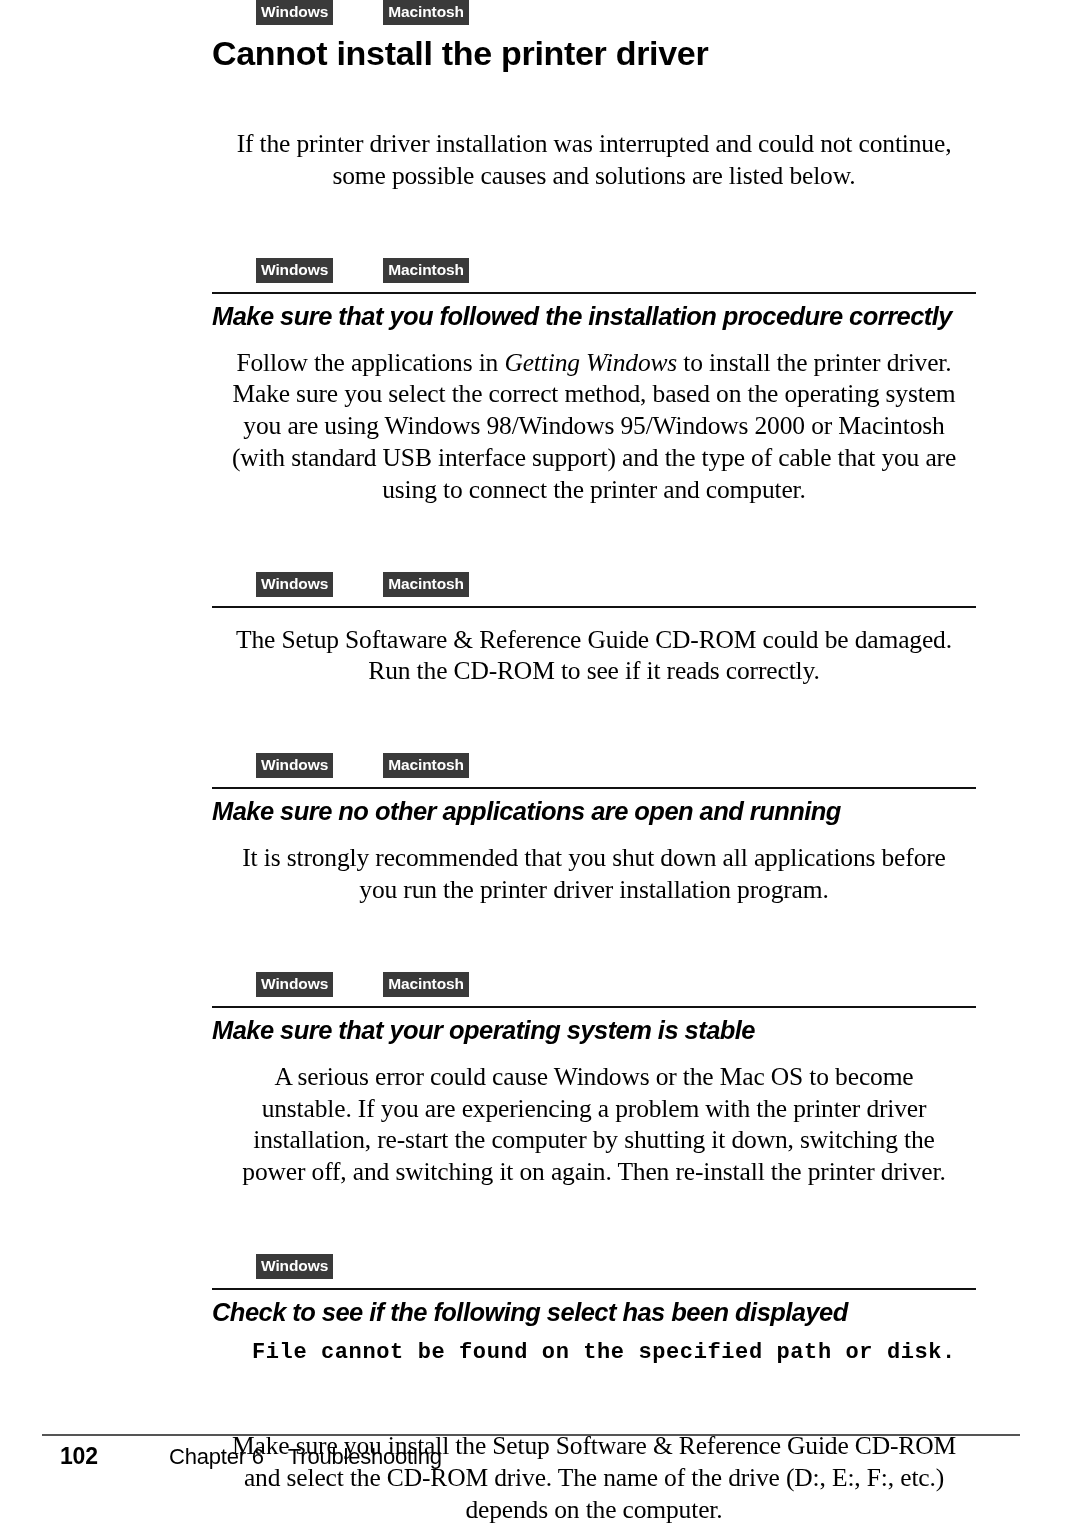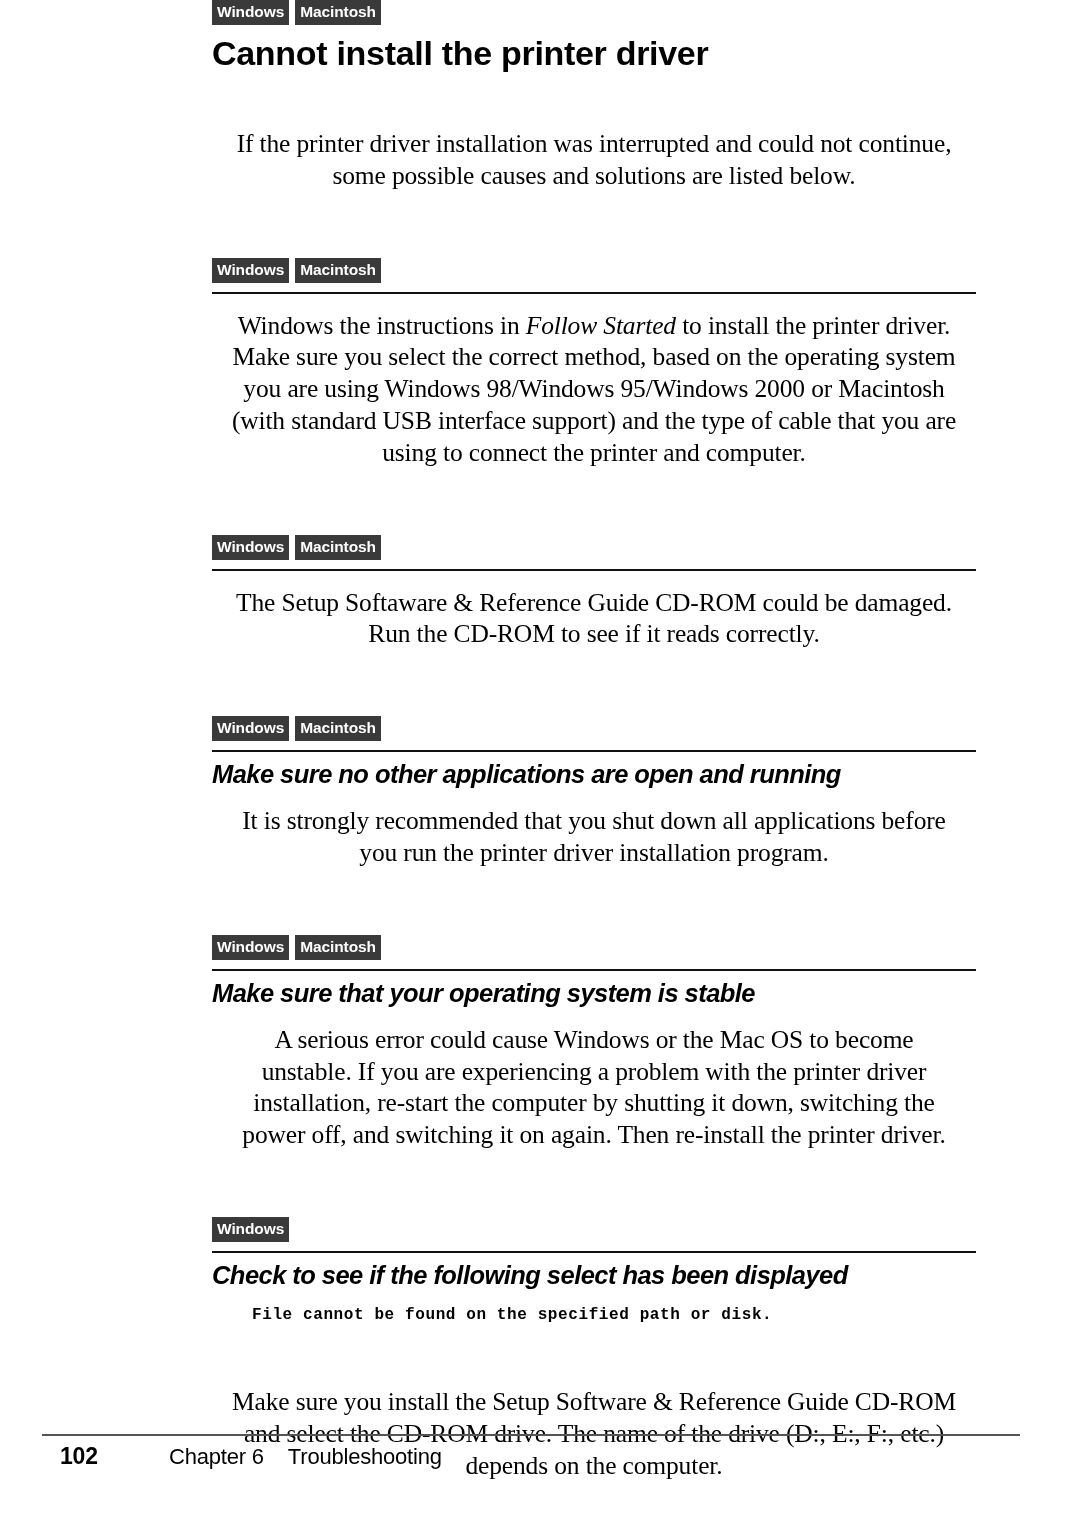--- a/index.html
+++ b/index.html
@@ -46,20 +46,21 @@
     display: inline-block;
     background: #3a3a3a;
     color: #ffffff;
     font-family: "Liberation Sans", "DejaVu Sans", sans-serif;
     font-weight: bold;
     font-size: 15.5px;
     line-height: 1.42;
     padding: 1px 5px 2px 5px;
     letter-spacing: -0.1px;
     white-space: nowrap;
+    margin-left: 44px;
   }
 
   
   .doc-title {
     font-family: Liberation Sans, sans-serif;
     font-weight: bold;
     font-size: 34px;
     line-height: 1.12;
     letter-spacing: -0.3px;
     margin: 9px 0 0 0;
@@ -93,23 +94,23 @@
     font-size: 25.5px;
     line-height: 30px;
     letter-spacing: -0.55px;
     margin: 7px 0 3px 0;
   }
 
   
   .mono-block {
     font-family: "Liberation Mono", "DejaVu Sans Mono", monospace;
     font-weight: bold;
-    font-size: 16px;
+    font-size: 22px;
     line-height: 31px;
-    margin: 10px 0 9px 0;
+    margin: 10px 0 16px 0;
     padding-left: 40px;
     letter-spacing: 0.6px;
     white-space: pre-wrap;
   }
 
   
   .section { margin-top: 0; }
   .sp-intro { height: 40px; }
   .sp-sec   { height: 50px; }
   .sp-mid   { height: 30px; }
@@ -171,22 +172,23 @@
     <p class="body-text">If the printer driver installation was interrupted and could not continue, some possible causes and solutions are listed below.</p>
 
     <div class="sp-sec"></div>
 
     <div class="section">
       <div class="badge-row">
         <span class="badge">Windows</span>
         <span class="badge">Macintosh</span>
       </div>
       <hr class="sec-rule">
+      <h2 class="sec-heading">Make sure that you followed the installation procedure correctly</h2>
       <p class="body-text">
-        <span>Windows the instructions in </span><span class="ital">Follow Started</span><span> to install the printer driver. Make sure you select the correct method, based on the operating system you are using Windows 98/Windows 95/Windows 2000 or Macintosh (with standard USB interface support) and the type of cable that you are using to connect the printer and computer.</span>
+        <span>Follow the applications in </span><span class="ital">Getting Windows</span><span> to install the printer driver. Make sure you select the correct method, based on the operating system you are using Windows 98/Windows 95/Windows 2000 or Macintosh (with standard USB interface support) and the type of cable that you are using to connect the printer and computer.</span>
       </p>
     </div>
 
     <div class="sp-sec"></div>
 
     <div class="section">
       <div class="badge-row">
         <span class="badge">Windows</span>
         <span class="badge">Macintosh</span>
       </div>

